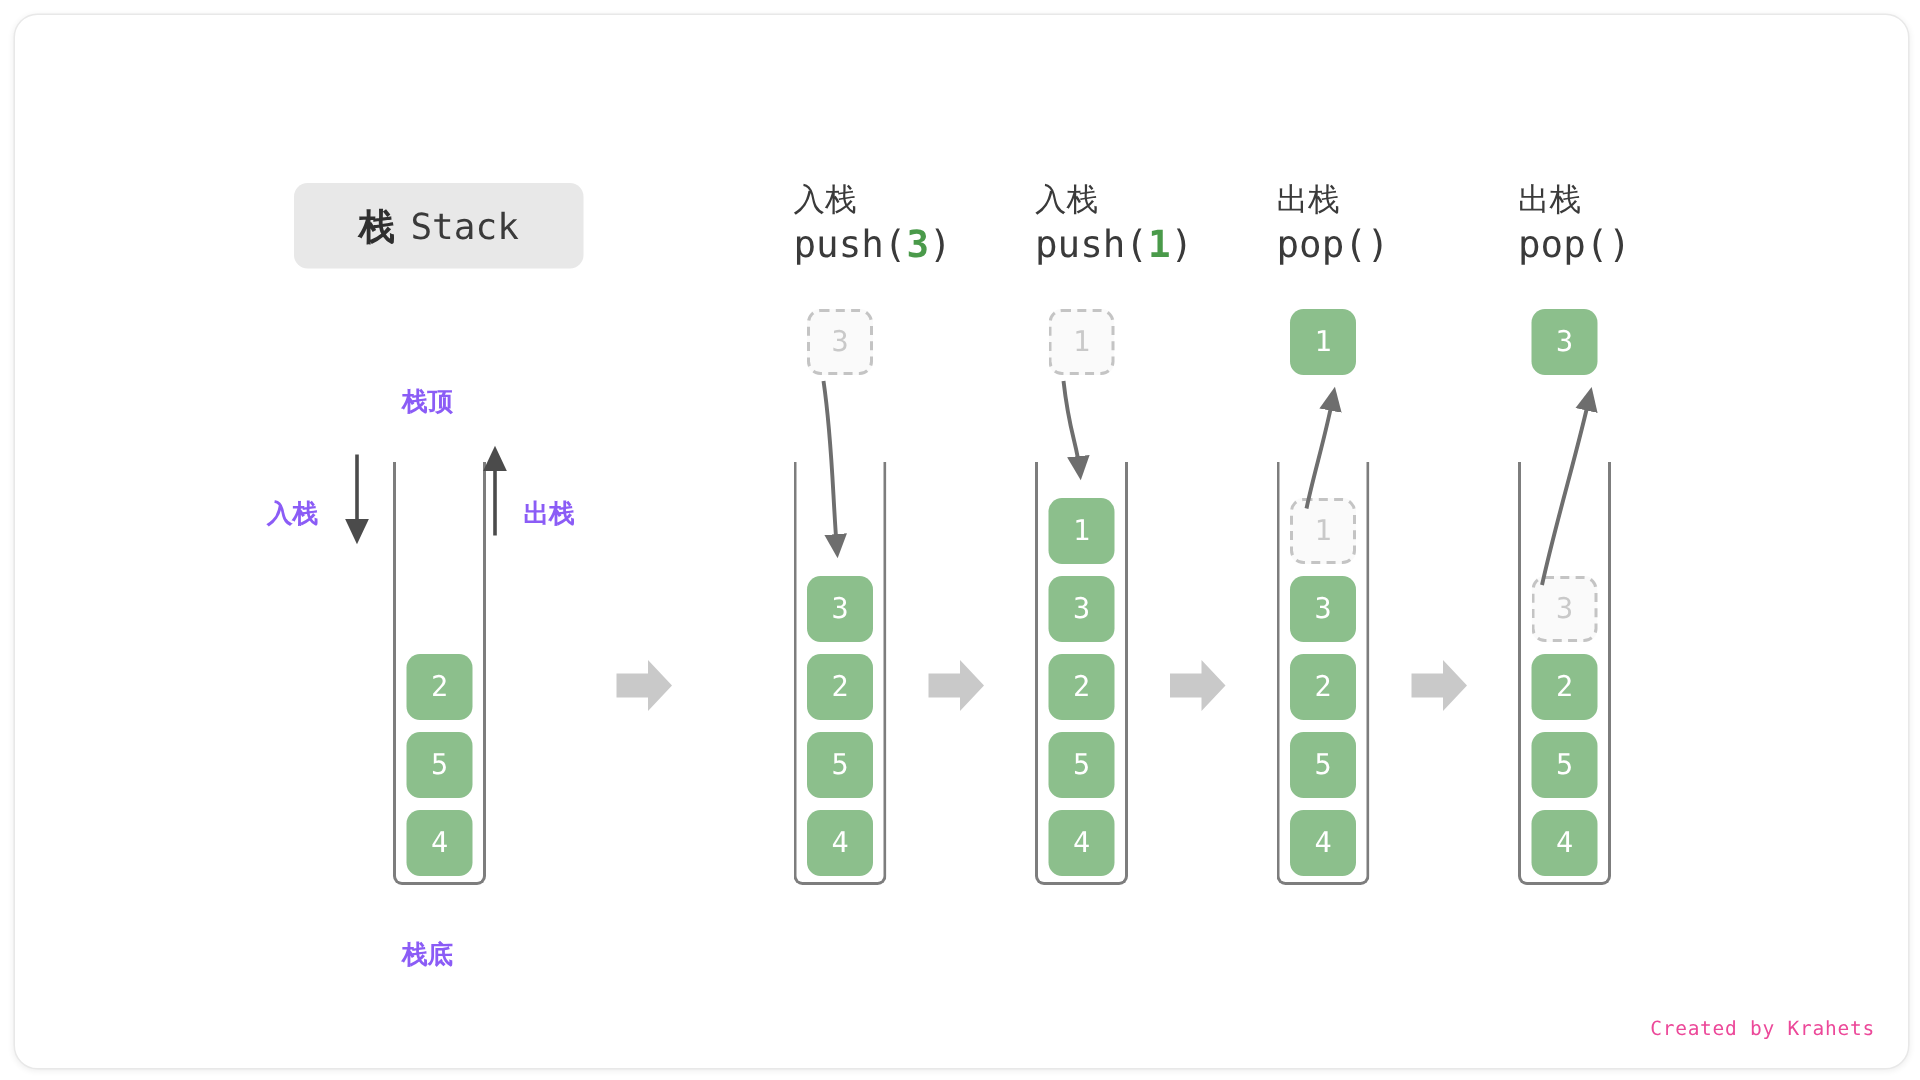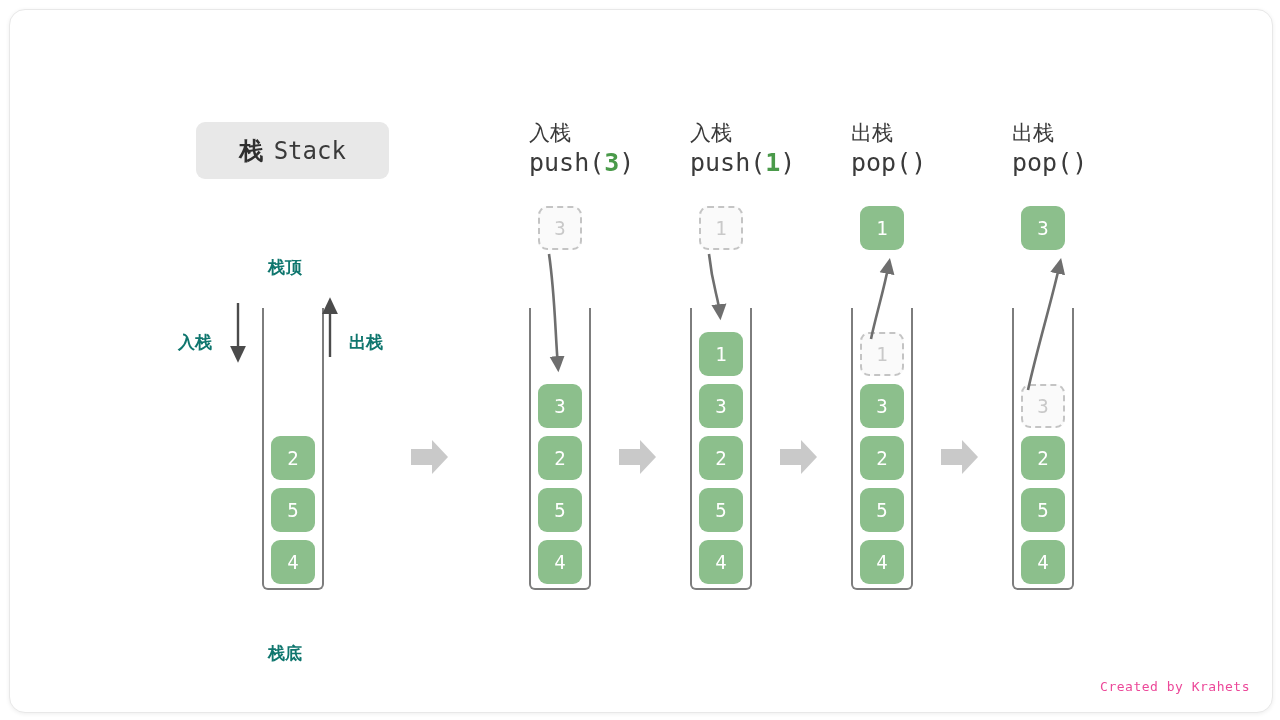--- a/index.html
+++ b/index.html
@@ -54,21 +54,21 @@
     color: #3a3a3a;
     margin-left: 10px;
   }
 
   
   .cn-label {
     position: absolute;
     font-family: "DejaVu Sans", "Liberation Sans", sans-serif;
     font-weight: bold;
     font-size: 17px;
-    color: #0f766e;
+    color: #8b5cf6;
     white-space: nowrap;
   }
 
   
   .stack-shell {
     position: absolute;
     box-sizing: border-box;
     border-left: 2px solid #7d7d7d;
     border-right: 2px solid #7d7d7d;
     border-bottom: 2px solid #7d7d7d;
@@ -155,21 +155,21 @@
 <body>
 
 <div id="card">
 
   <div id="title-chip">
     <span class="t-cn">栈</span>
     <span class="t-en">Stack</span>
   </div>
 
   <div class="cn-label" style="left:258px; top:246px;">栈顶</div>
-  <div class="cn-label" style="left:258px; top:632px;">栈底</div>
+  <div class="cn-label" style="left:258px; top:615px;">栈底</div>
   <div class="cn-label" style="left:168px; top:321px;">入栈</div>
   <div class="cn-label" style="left:339px; top:321px;">出栈</div>
 
   <div id="host">
       <div class="stack-shell" style="left: 252px; top: 298px; width: 62px; height: 282px;"></div>
       <div class="cell" style="left: 261px; top: 426px;">2</div>
       <div class="cell" style="left: 261px; top: 478px;">5</div>
       <div class="cell" style="left: 261px; top: 530px;">4</div>
       <div class="op-head" style="left: 519px; top: 108px;">
         <span class="op-cn">入栈</span>

